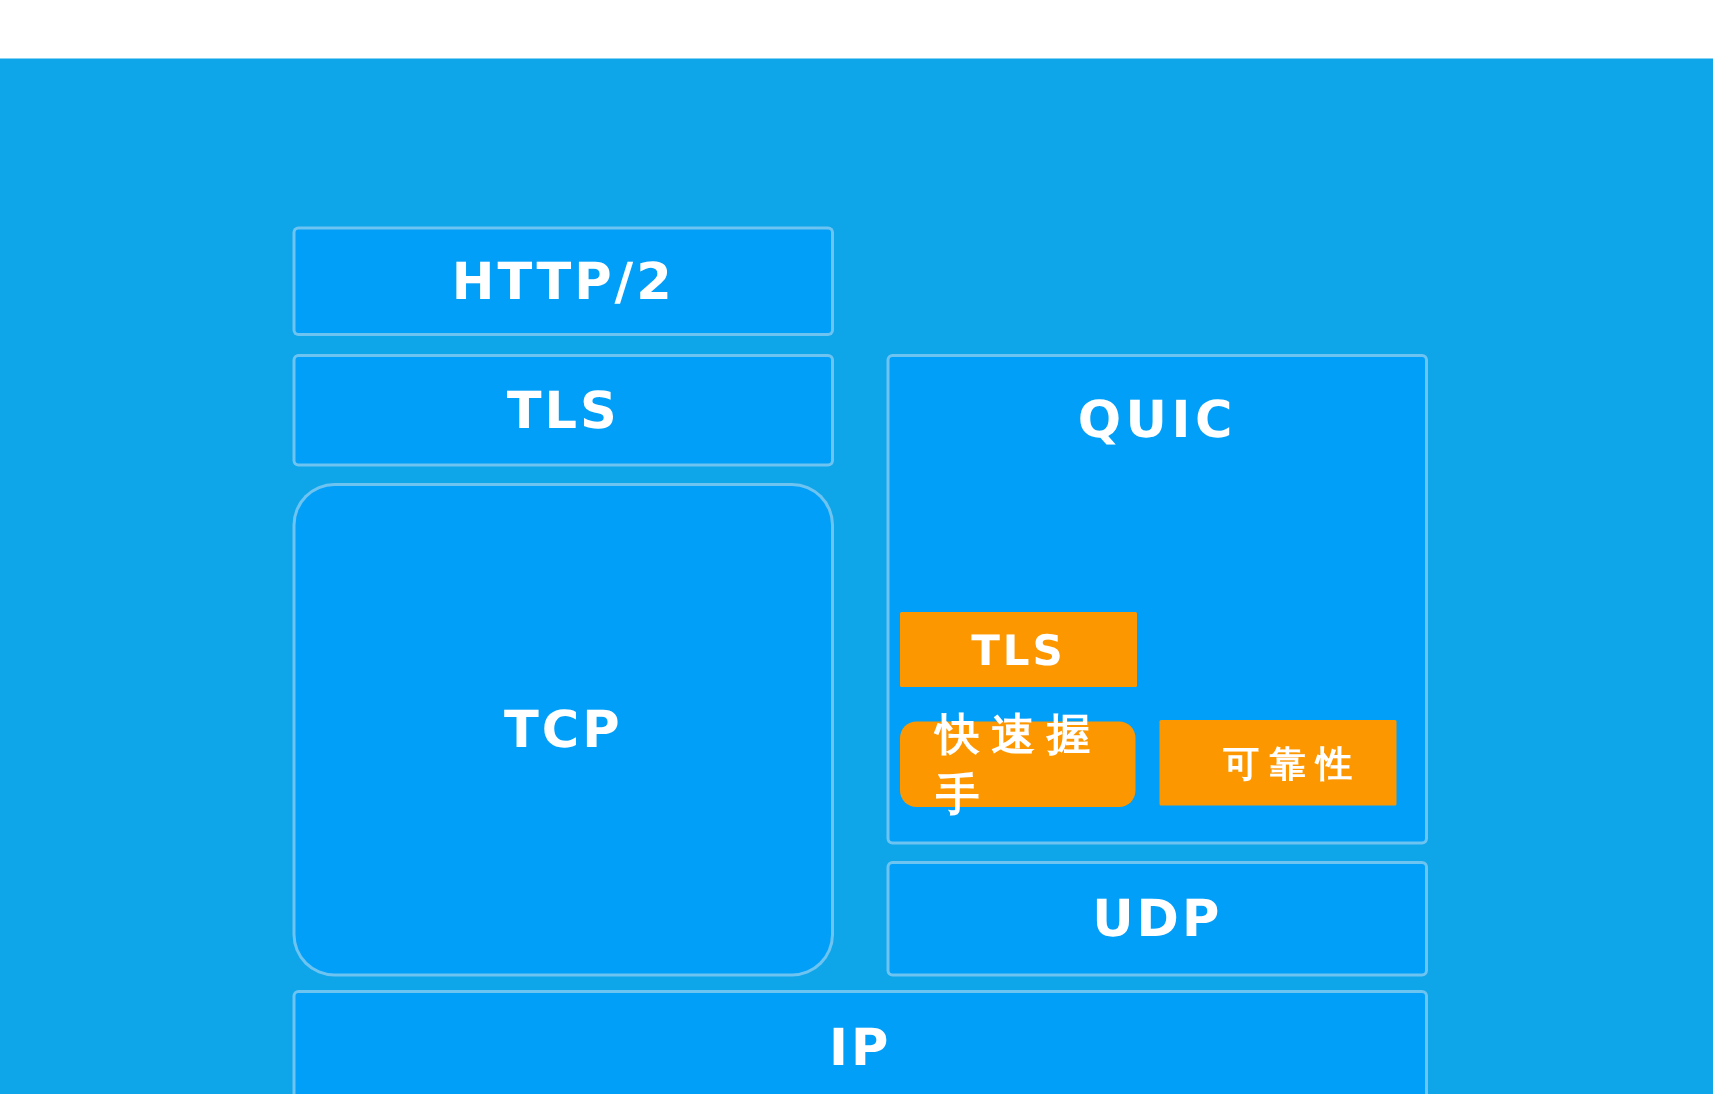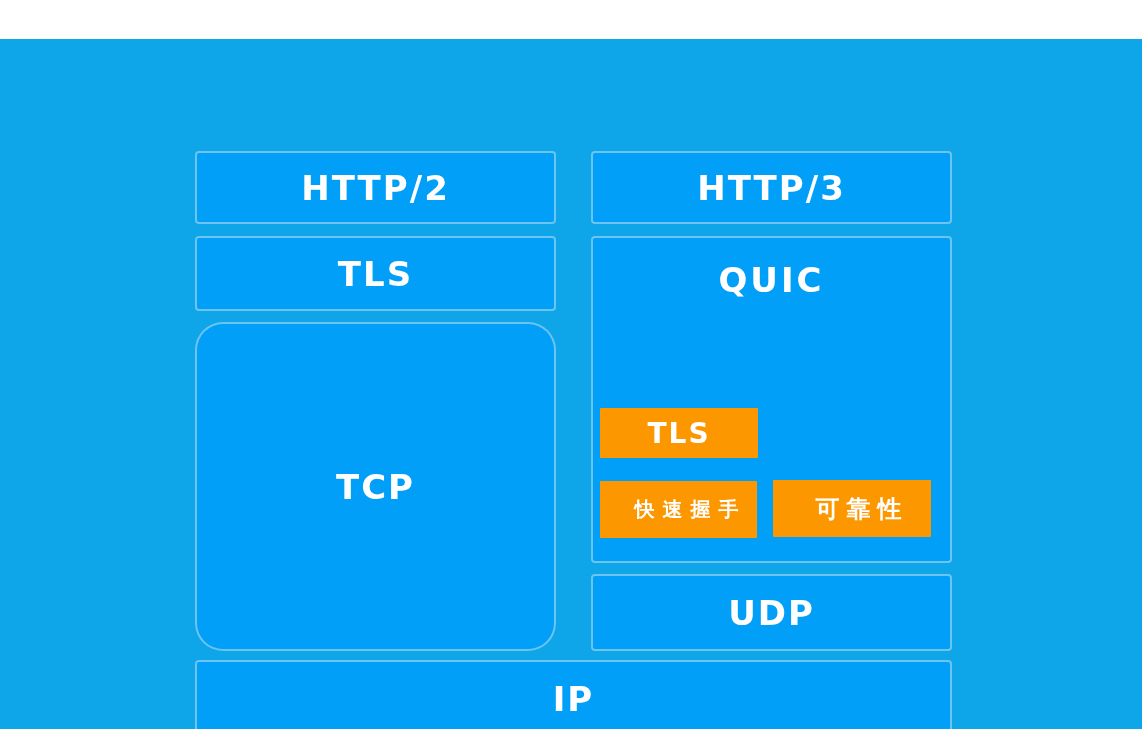--- a/index.html
+++ b/index.html
@@ -47,41 +47,38 @@
     position: absolute;
     left: 0; top: 0;
     width: 100%; height: 84px;
     display: flex; align-items: center; justify-content: center;
     font-size: 34px; letter-spacing: 3px; font-weight: bold;
     color: var(--label_text, #ffffff);
   }
   #feat-multiplex   { left: 6px;   top: 84px;  width: 336px; height: 60px; font-size: 24px; letter-spacing: 11px; padding-left: 11px; }
   #feat-tls         { left: 7px;   top: 170px; width: 158px; height: 50px; font-size: 28px; letter-spacing: 2px; }
   #feat-ordered     { left: 180px; top: 169px; width: 160px; height: 52px; font-size: 24px; letter-spacing: 8px; padding-left: 8px; }
-  #feat-fast        { left: 7px;   top: 243px; width: 157px; height: 57px; font-size: 20px; letter-spacing: 8px; padding-left: 24px; }
+  #feat-fast        { left: 7px;   top: 243px; width: 157px; height: 57px; font-size: 29px; letter-spacing: 8px; padding-left: 24px; border-radius: 11px; }
   #feat-reliability { left: 180px; top: 242px; width: 158px; height: 57px; font-size: 24px; letter-spacing: 7px; padding-left: 20px; }
 </style>
 </head>
 <body>
 
 <div class="canvas">
 
   <div class="box blue lbl-lg" id="http2">
     <span>HTTP/2</span>
   </div>
   <div class="box blue lbl-lg" id="tls-left">
     <span>TLS</span>
   </div>
   <div class="box blue lbl-lg" id="tcp">
     <span>TCP</span>
   </div>
 
-  <div class="box blue lbl-lg" id="http3">
-    <span>HTTP/3</span>
-  </div>
 
   <div class="box blue" id="quic">
     <div class="quic-title">QUIC</div>
 
     <div class="box orange" id="feat-tls">
       <span>TLS</span>
     </div>
     <div class="box orange" id="feat-fast">
       <span>快速握手</span>
     </div>

